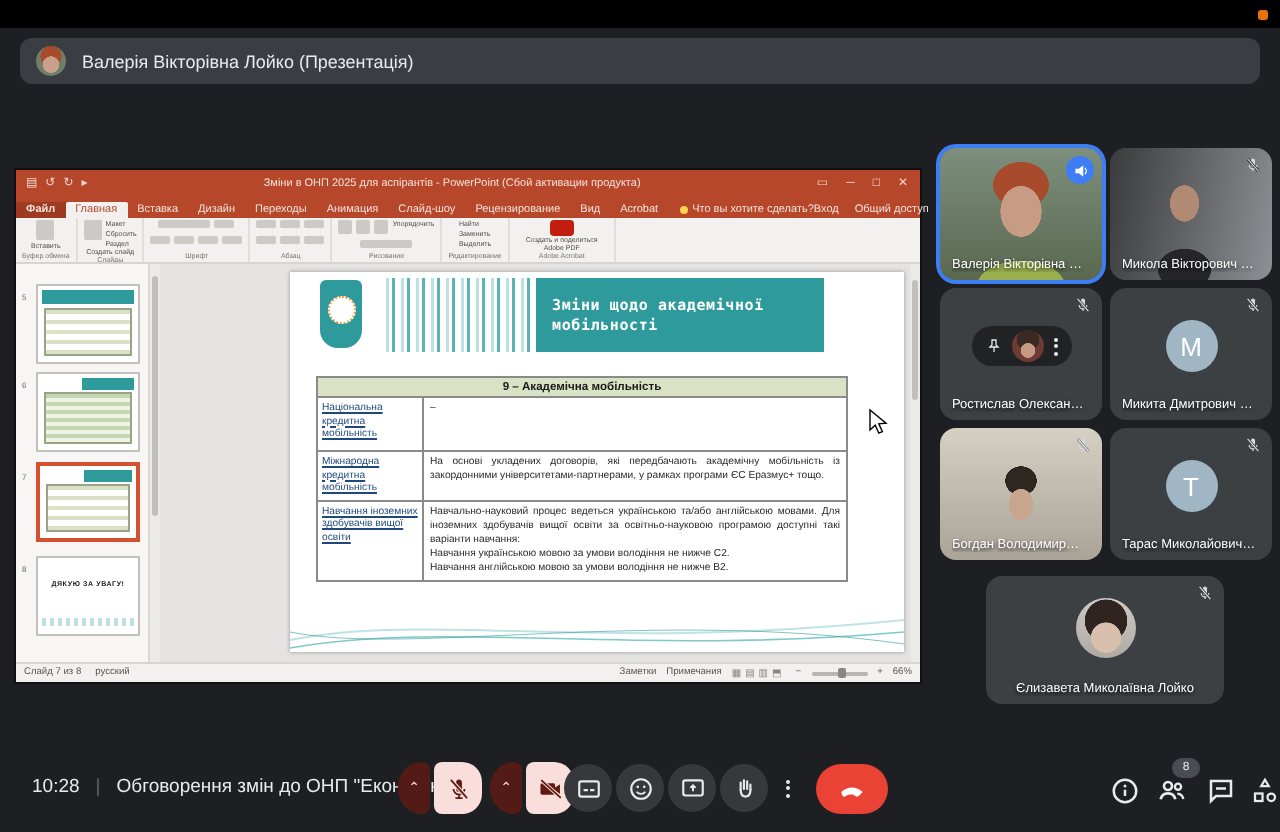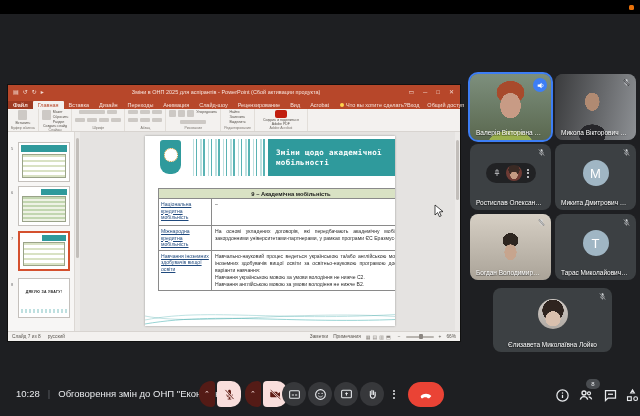--- a/index.html
+++ b/index.html
@@ -48,21 +48,21 @@
   .mheadR{height:6px;background:#2f9a9c;margin:2px 2px 1px 22px;}
   .mtable{margin:1px 3px;height:22px;background:
       repeating-linear-gradient(#d9e2c4 0 2px,#ffffff 2px 5px);border:1px solid #9aa389;}
   .mtable2{margin:1px 3px;height:24px;background:
       repeating-linear-gradient(#c2d6b0 0 2px,#eef2e4 2px 4px);border:1px solid #9aa389;}
   .mthanks{display:flex;align-items:center;justify-content:center;height:26px;font-size:3.5px;font-weight:bold;color:#222;
            letter-spacing:.3px;}
   .vsb{width:5px;background:#eceae8;position:relative;}
   .vsb .sthumb{position:absolute;left:1px;width:3px;background:#c2beba;border-radius:2px;}
   .editarea{flex:1;background:#e5e3e1;position:relative;}
-  .slide{position:absolute;left:65px;top:4px;width:250px;height:190px;background:#fff;box-shadow:0 0 2px rgba(0,0,0,.35);overflow:hidden;}
+  .slide{position:absolute;left:65px;top:4px;width:307px;height:190px;background:#fff;box-shadow:0 0 2px rgba(0,0,0,.35);overflow:hidden;}
   .shield{position:absolute;left:15px;top:4px;width:21px;height:34px;background:#2f9a9c;border-radius:3px 3px 9px 9px;}
   .shield .circ{position:absolute;left:3.5px;top:8px;width:14px;height:14px;border-radius:50%;background:#fff;
       border:1.5px dotted #e8a33d;box-sizing:border-box;}
   .stripes{position:absolute;left:45px;top:3px;width:78px;height:37px;
       background:repeating-linear-gradient(90deg,transparent 0 3px,#bfe0e0 3px 4.5px,transparent 4.5px 6px,#5ab3b4 6px 7.5px);}
   .titlebox{position:absolute;left:123px;top:3px;width:144px;height:37px;background:#2f9a9c;color:#fff;
       font-family:"DejaVu Sans Mono",monospace;font-size:7.5px;font-weight:bold;line-height:10px;
       display:flex;align-items:center;padding:0 8px;box-sizing:border-box;letter-spacing:.3px;}
   .stable{position:absolute;left:13px;top:52px;width:266px;border-collapse:collapse;}
   .stable td,.stable th{border:0.5px solid #8a8a8a;vertical-align:top;}
@@ -131,20 +131,24 @@
         color:#e8eaed;font-size:6px;display:flex;align-items:center;justify-content:center;padding:0 2px;}
 </style>
 </head>
 <body>
 
 <div class="stage">
 
   <div class="topstrip"></div>
   <div class="recdot"></div>
 
+  <div class="pbar">
+    <div class="pavatar"></div>
+    <span class="ptext">Валерія Вікторівна Лойко (Презентація)</span>
+  </div>
 
   <div class="ppt">
     <div class="tbar">
       <div class="qat">
           <span>▤</span>
           <span>↺</span>
           <span>↻</span>
           <span>▸</span>
         </div>
       <span class="wtitle">Зміни в ОНП 2025 для аспірантів - PowerPoint (Сбой активации продукта)</span>

